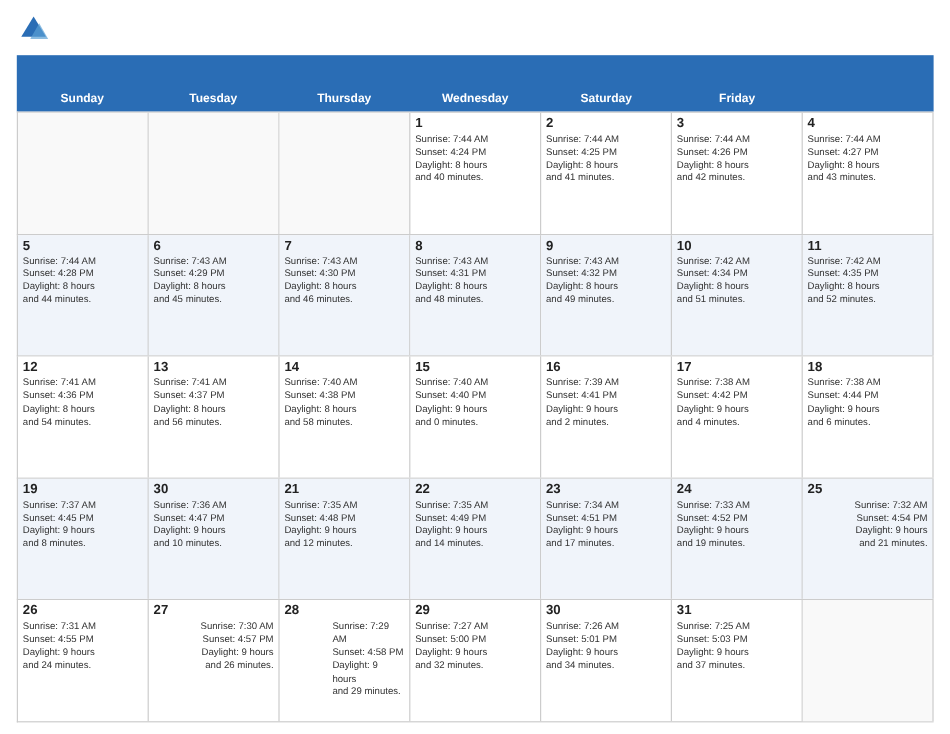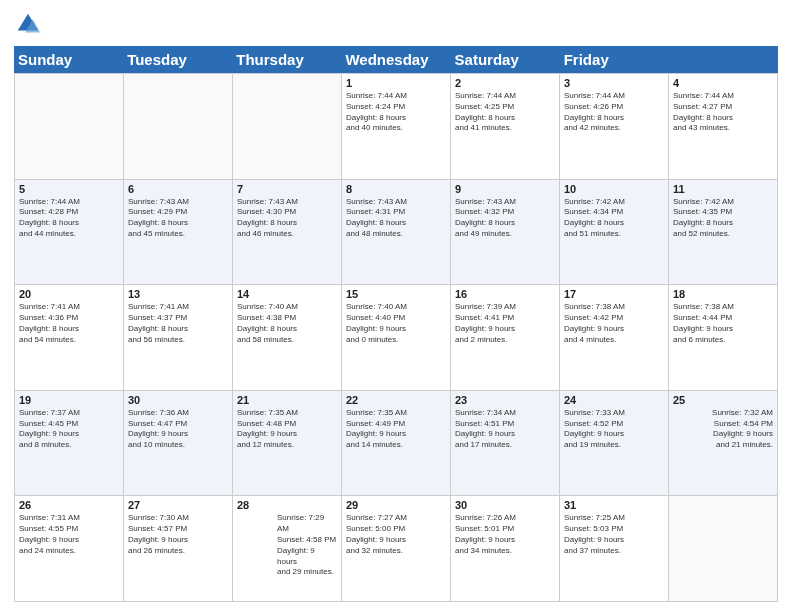--- a/index.html
+++ b/index.html
@@ -64,23 +64,25 @@
       display: flex;
       flex-direction: column;
     }
     .cal-header {
       display: grid;
       grid-template-columns: repeat(7, 1fr);
       background: #2a6db5;
     }
     .cal-header-cell {
       color: #fff;
-      font-size: 15px;
+      font-size: 10px;
       font-weight: bold;
       padding: 5px 4px;
+      text-align: center;
+      margin-top: 26px;
     }
     .cal-body {
       display: flex;
       flex-direction: column;
       flex: 1;
     }
     .cal-row {
       display: grid;
       grid-template-columns: repeat(7, 1fr);
       flex: 1;
@@ -227,21 +229,21 @@
           <div class="cal-cell alt-bg">
             <div class="day-number">11</div>
             <div class="day-info" style="white-space: pre-line;">Sunrise: 7:42 AM
 Sunset: 4:35 PM
 Daylight: 8 hours
 and 52 minutes.</div>
           </div>
         </div>
         <div class="cal-row">
           <div class="cal-cell">
-            <div class="day-number">20</div>
+            <div class="day-number">12</div>
             <div class="day-info" style="white-space: pre-line;">Sunrise: 7:41 AM
 Sunset: 4:36 PM
 Daylight: 8 hours
 and 54 minutes.</div>
           </div>
           <div class="cal-cell">
             <div class="day-number">13</div>
             <div class="day-info" style="white-space: pre-line;">Sunrise: 7:41 AM
 Sunset: 4:37 PM
 Daylight: 8 hours
@@ -337,21 +339,21 @@
         <div class="cal-row">
           <div class="cal-cell">
             <div class="day-number">26</div>
             <div class="day-info" style="white-space: pre-line;">Sunrise: 7:31 AM
 Sunset: 4:55 PM
 Daylight: 9 hours
 and 24 minutes.</div>
           </div>
           <div class="cal-cell">
             <div class="day-number">27</div>
-            <div class="day-info" style="white-space: pre-line;">Sunrise: 7:30 AM
+            <div class="day-info" style="white-space: pre-line; text-align: right;">Sunrise: 7:30 AM
 Sunset: 4:57 PM
 Daylight: 9 hours
 and 26 minutes.</div>
           </div>
           <div class="cal-cell">
             <div class="day-number">28</div>
             <div class="day-info" style="white-space: pre-line; margin-left: 40px;">Sunrise: 7:29 AM
 Sunset: 4:58 PM
 Daylight: 9 hours
 and 29 minutes.</div>

